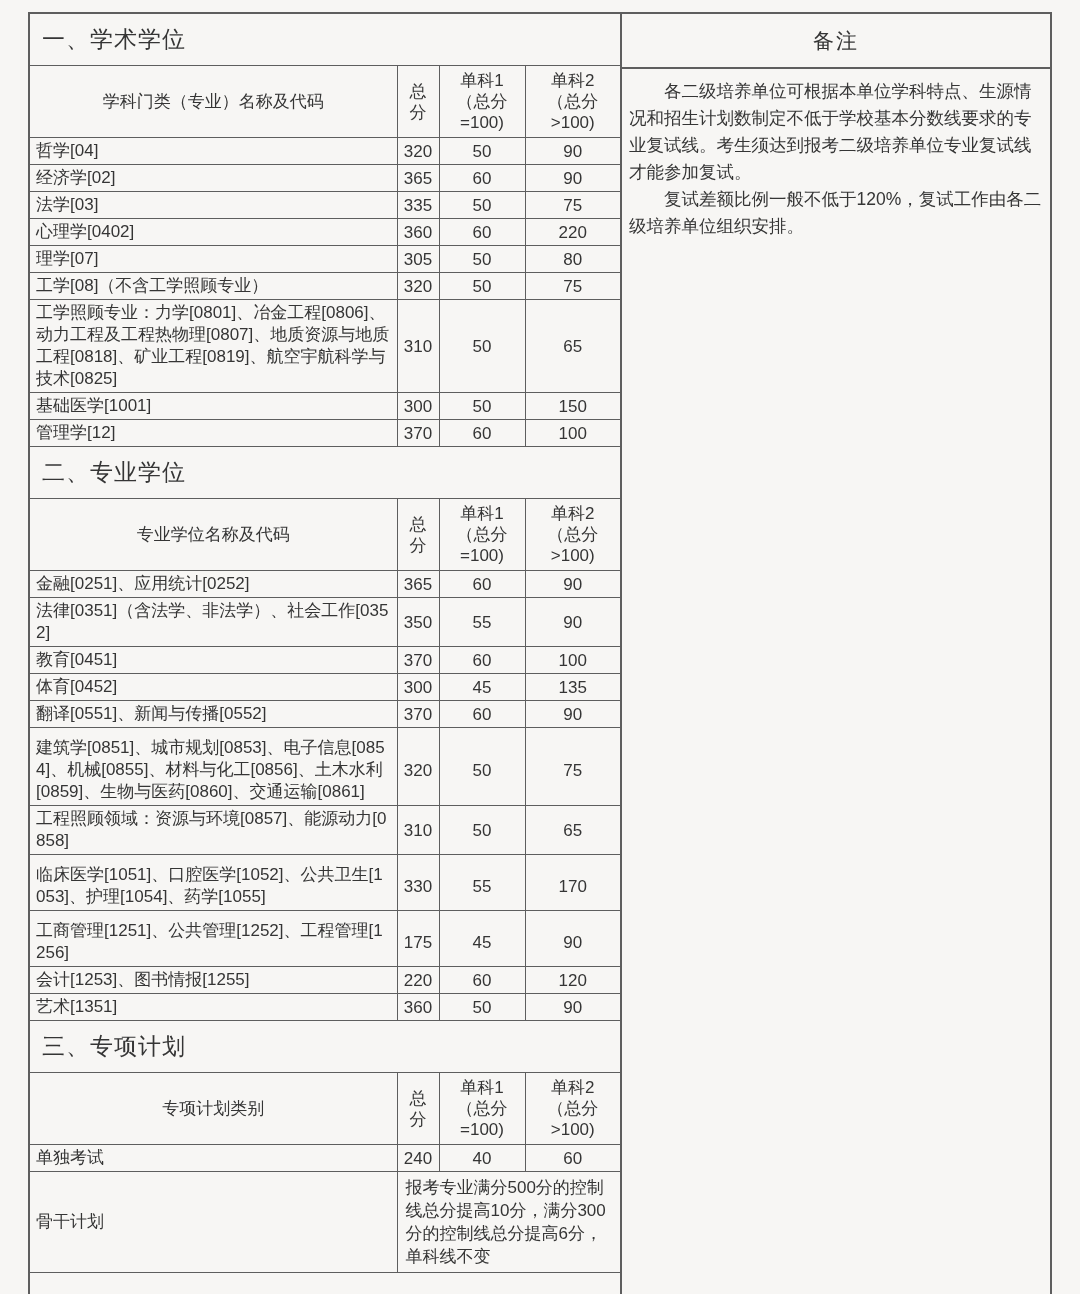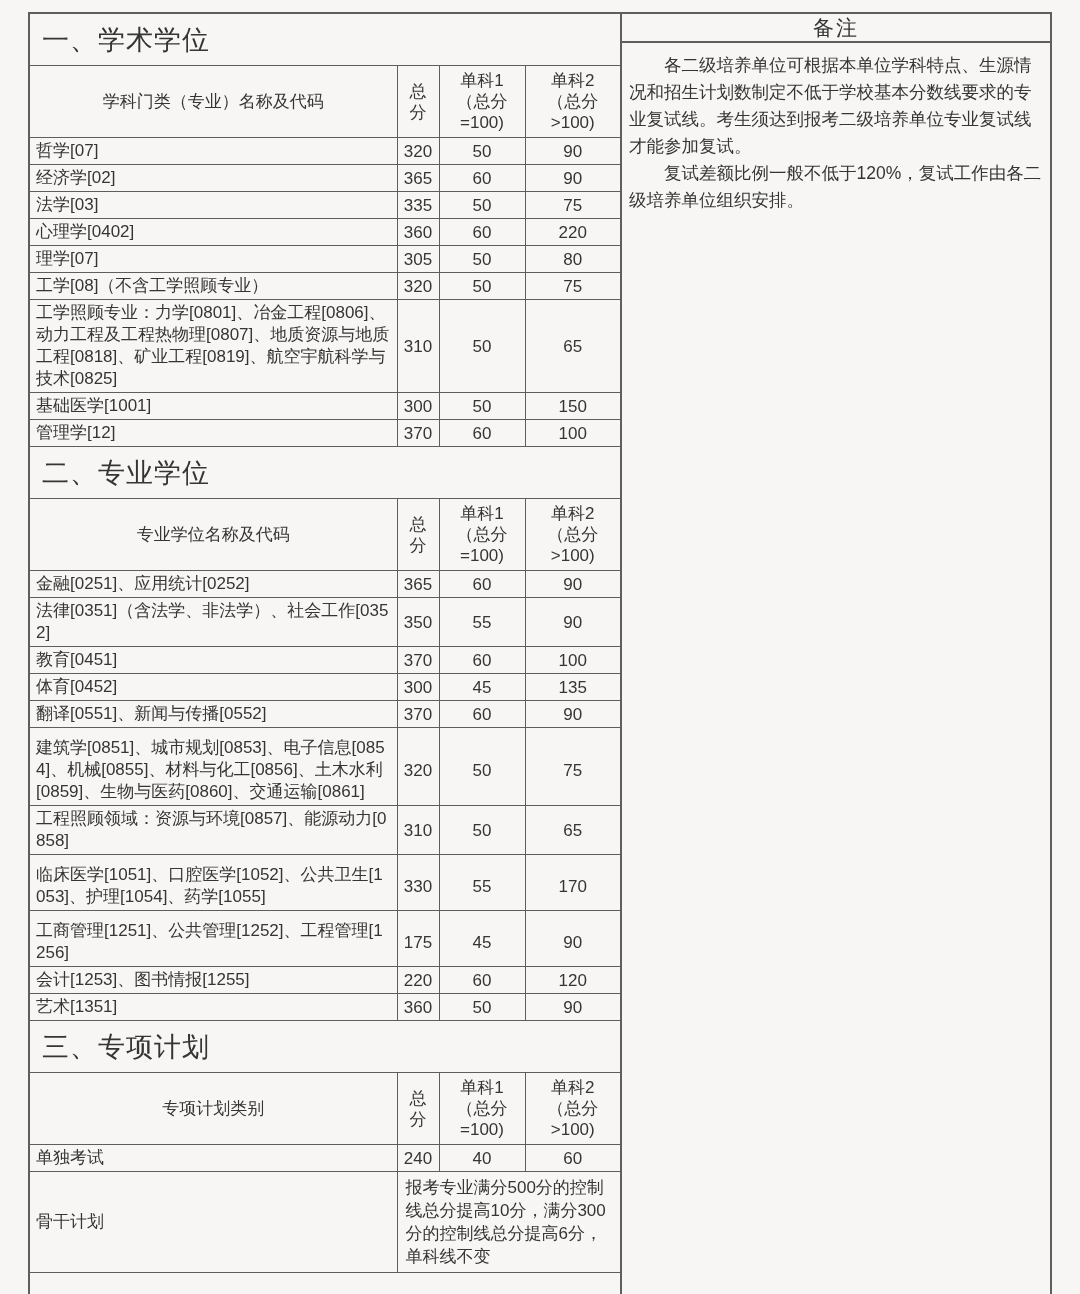--- a/index.html
+++ b/index.html
@@ -21,42 +21,42 @@
   }
   .left-panel{
     width:592px; min-width:592px;
     border-right:2px solid var(--line);
     display:flex; flex-direction:column;
   }
   .right-panel{ flex:1; display:flex; flex-direction:column; }
 
   .section-title{
     height:51px; display:flex; align-items:center;
-    padding-left:12px; font-size:27px; letter-spacing:1px;
+    padding-left:12px; font-size:23px; letter-spacing:1px;
   }
 
   table.scores{ width:100%; border-collapse:collapse; table-layout:fixed; }
   .scores th,.scores td{
     border:1.5px solid var(--line);
     font-size:17px; line-height:21px; vertical-align:middle;
   }
   .scores th:first-child,.scores td:first-child{ border-left:none; }
   .scores th:last-child,.scores td:last-child{ border-right:none; }
   .scores thead th{
     font-weight:normal; text-align:center; white-space:pre-line;
     padding:4px 2px; height:68px;
   }
   .scores td{ padding:2px 6px; }
   td.name{ text-align:left; word-break:break-all; line-height:22px; }
   td.score{ text-align:center; }
   td.merged{ text-align:left; word-break:break-all; padding:4px 8px; line-height:23px; }
   tr.roomy td{ padding-top:9px; }
 
   .notes-head{
-    height:29px; border-bottom:2px solid var(--line);
+    height:55px; border-bottom:2px solid var(--line);
     display:flex; align-items:center; justify-content:center;
     font-size:21px; letter-spacing:2px;
   }
   .notes-body{ padding:9px 2px 9px 7px; font-size:17.5px; line-height:27px; }
   .notes-body p{ margin:0; text-indent:2em; word-break:break-all; }
 </style>
 </head>
 <body>
 
 <div class="sheet">
@@ -79,21 +79,21 @@
           <th>单科1
 （总分
 =100)</th>
           <th>单科2
 （总分
 &gt;100)</th>
         </tr>
       </thead>
       <tbody>
           <tr>
-            <td class="name">哲学[07]</td>
+            <td class="name">哲学[04]</td>
             <td class="score">320</td>
             <td class="score">50</td>
             <td class="score">90</td>
           </tr>
           <tr>
             <td class="name">经济学[02]</td>
             <td class="score">365</td>
             <td class="score">60</td>
             <td class="score">90</td>
           </tr>

